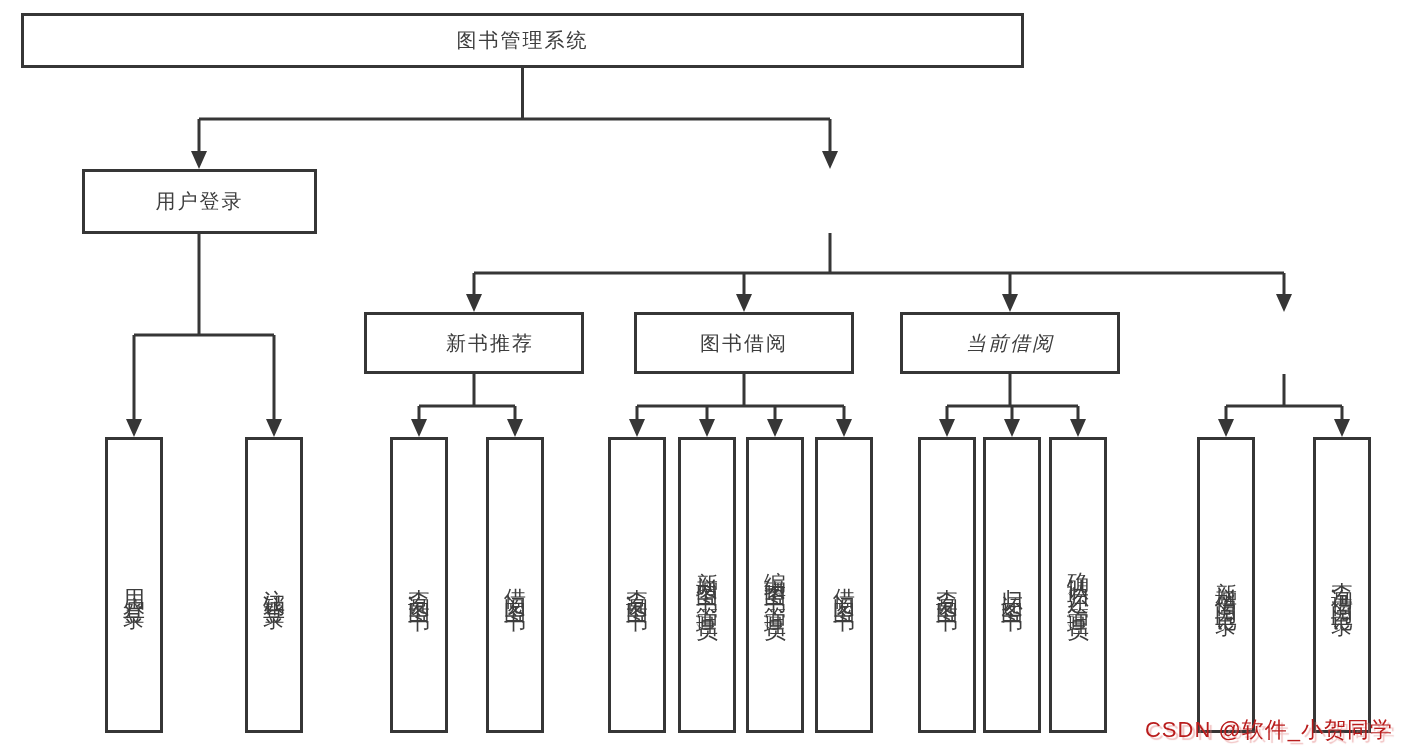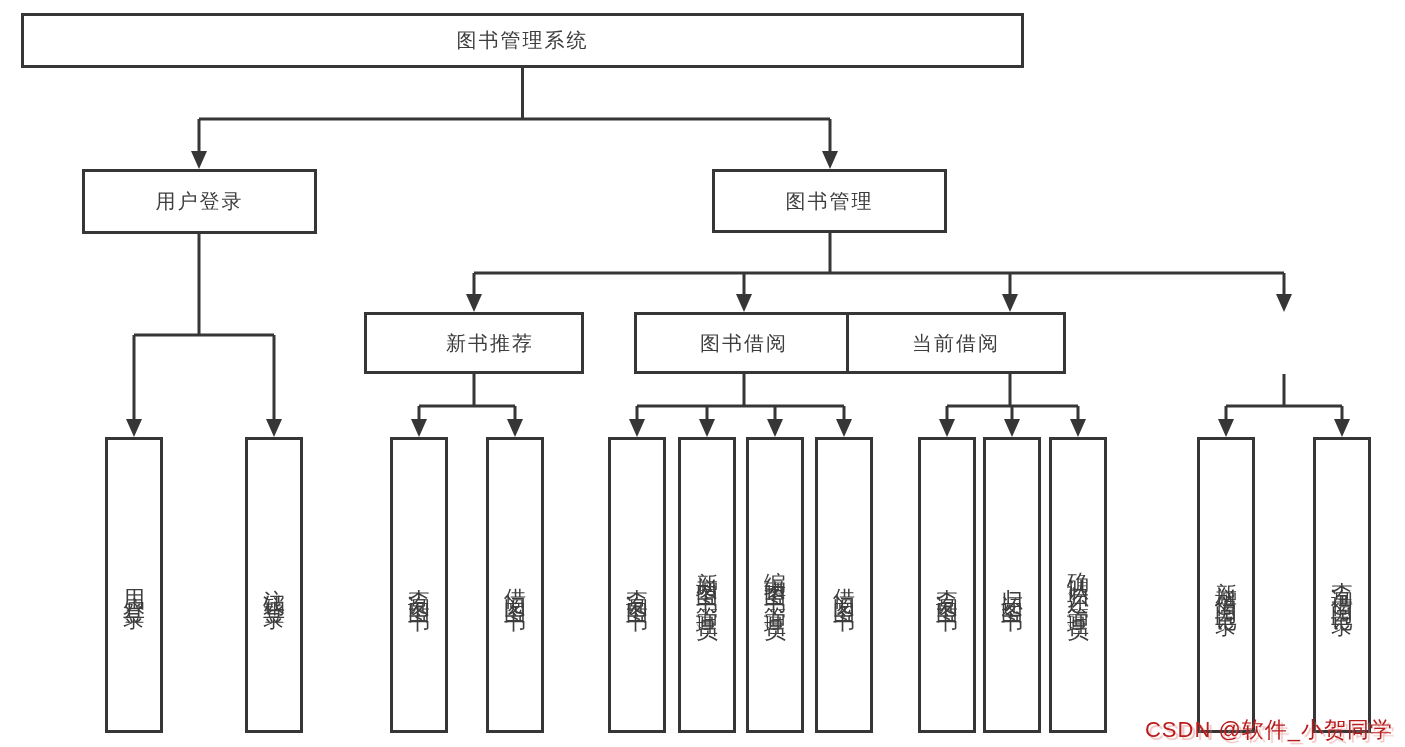--- a/index.html
+++ b/index.html
@@ -100,31 +100,28 @@
       M1334 419 L1350 419 L1342 437 Z"></path>
   </svg>
 
   <div class="node h" style="left:21px; top:13px; width:1003px; height:55px;">
     <span class="lbl">图书管理系统</span>
   </div>
 
   <div class="node h" style="left:82px; top:169px; width:235px; height:65px;">
     <span class="lbl">用户登录</span>
   </div>
-  <div class="node h" style="left:712px; top:169px; width:235px; height:64px;">
-    <span class="lbl">图书管理</span>
-  </div>
 
   <div class="node h" style="left:364px; top:312px; width:220px; height:62px;padding-left:32px;">
     <span class="lbl">新书推荐</span>
   </div>
   <div class="node h" style="left:634px; top:312px; width:220px; height:62px;">
     <span class="lbl">图书借阅</span>
   </div>
-  <div class="node h" style="left:846px; top:312px; width:220px; height:62px;">
+  <div class="node h" style="left:900px; top:312px; width:220px; height:62px;font-style:italic;">
     <span class="lbl">当前借阅</span>
   </div>
 
   <div class="node v" style="left:105px; top:437px; width:58px; height:296px;">
     <span class="lbl">用户登录</span>
   </div>
   <div class="node v" style="left:245px; top:437px; width:58px; height:296px;">
     <span class="lbl">注销登录</span>
   </div>
 

